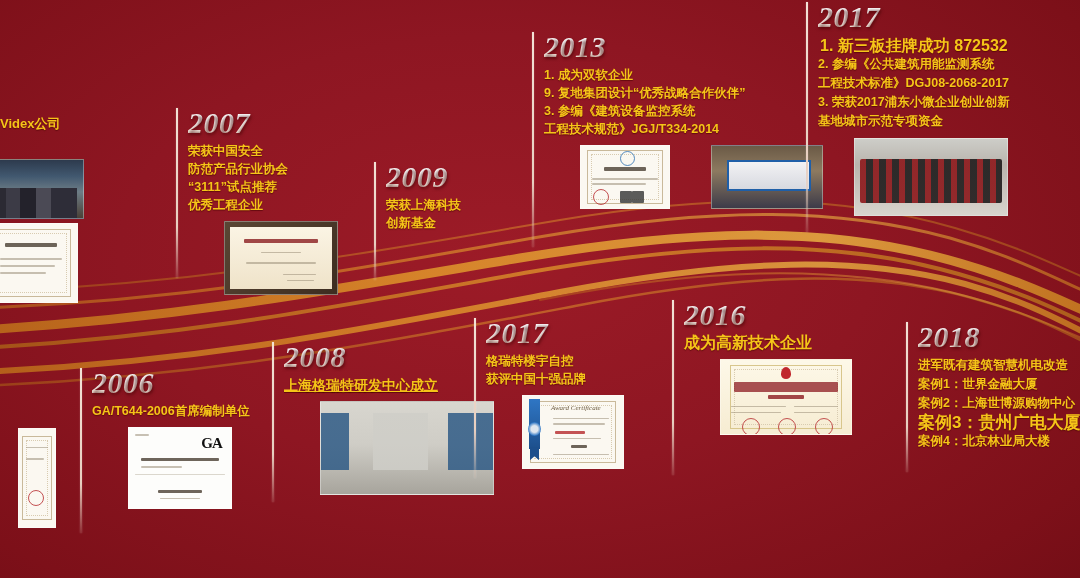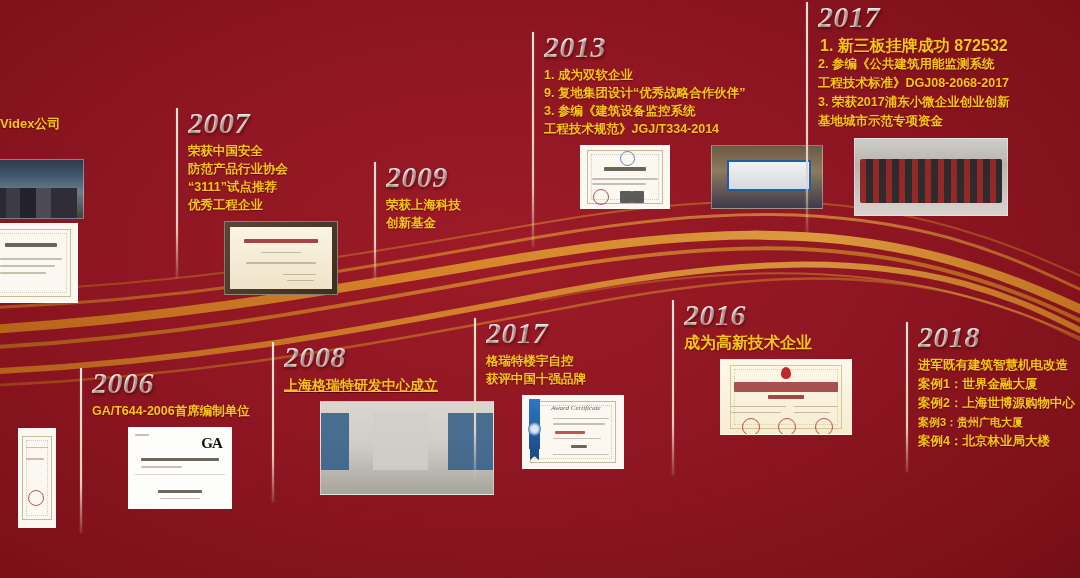--- a/index.html
+++ b/index.html
@@ -295,21 +295,21 @@
   </div>
 
   <div class="block" style="left:906px;top:322px;width:180px;">
     <div class="rule" style="height:150px;"></div>
     <div class="body-wrap">
       <div class="year" style="font-size:30px;">2018</div>
       <div class="lines">
         <div class="ln" style="font-size:12.5px;line-height:19px;">进军既有建筑智慧机电改造</div>
         <div class="ln" style="font-size:12.5px;line-height:19px;">案例1：世界金融大厦</div>
         <div class="ln" style="font-size:12.5px;line-height:19px;">案例2：上海世博源购物中心</div>
-        <div class="ln" style="font-size:11px;line-height:19px;">案例3：贵州广电大厦</div>
+        <div class="ln" style="font-size:17px;line-height:19px;">案例3：贵州广电大厦</div>
         <div class="ln" style="font-size:12.5px;line-height:19px;">案例4：北京林业局大楼</div>
       </div>
     </div>
   </div>
 
   <div class="photo cert" style="position:absolute;left:-18px;top:428px;width:36px;height:98px;">
     <div class="cert-inner"></div>
     <div class="bar" style="left:20%;top:18%;width:60%;"></div>
     <div class="bar" style="left:20%;top:30%;width:50%;"></div>
     <div class="seal" style="left:26%;top:62%;width:14px;height:14px;"></div>

